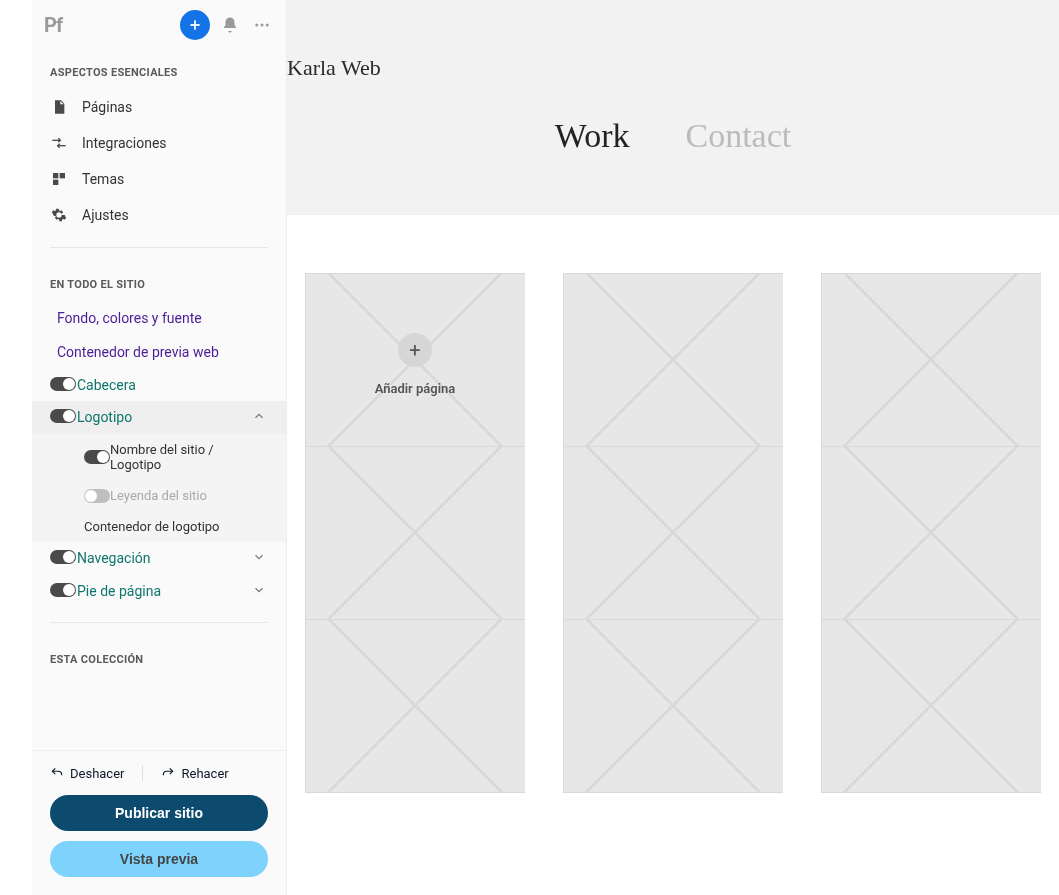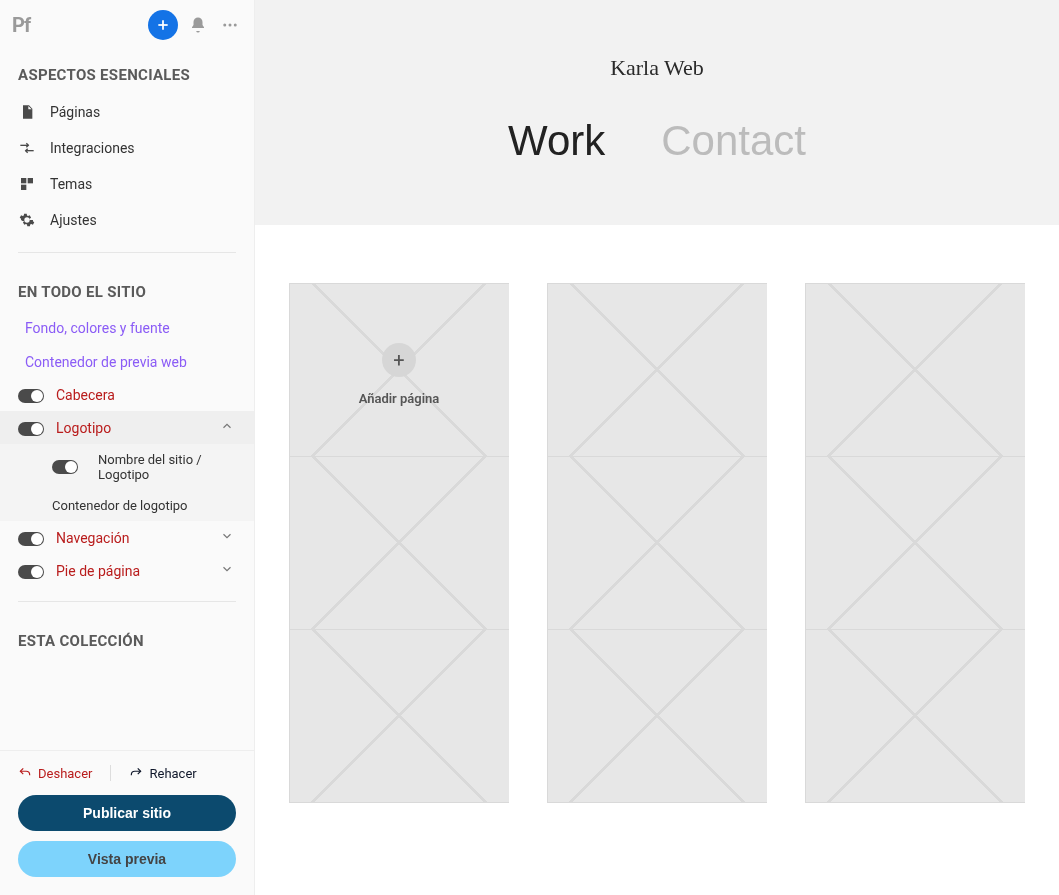--- a/index.html
+++ b/index.html
@@ -1,66 +1,66 @@
 <!DOCTYPE html>
 <html><head>
 <meta charset="utf-8">
 <style>
 * { box-sizing: border-box; margin: 0; padding: 0; }
 html, body { height: 100%; font-family: -apple-system, BlinkMacSystemFont, "Segoe UI", Roboto, Helvetica, Arial, sans-serif; }
 body { display: flex; width: 1059px; height: 895px; overflow: hidden; background: #fff; }
 
 
-.sidebar { width: 255px; height: 100%; background: #fafafa; display: flex; flex-direction: column; border-right: 1px solid #eee; }
+.sidebar { width: 255px; height: 100%; background: #fafafa; display: flex; flex-direction: column; border-right: 1px solid #eee; margin-left: 32px; }
 .sb-top { height: 50px; display: flex; align-items: center; padding: 0 12px; gap: 8px; }
 .logo { font-weight: 700; color: #9a9a9a; font-size: 20px; letter-spacing: -1px; flex: 0 0 auto; }
 .spacer { flex: 1; }
 .add-btn { width: 30px; height: 30px; border-radius: 50%; background: #1473e6; color: #fff; display: flex; align-items: center; justify-content: center; font-size: 18px; font-weight: 700; cursor: pointer; }
 .bell-icon, .more-icon { color: #9a9a9a; display: flex; align-items: center; justify-content: center; width: 24px; height: 24px; cursor: pointer; }
 .sb-scroll { flex: 1; overflow-y: auto; position: relative; }
 .sb-scroll::-webkit-scrollbar { width: 14px; }
 .sb-scroll::-webkit-scrollbar-thumb { background: #c8c8c8; }
 .sb-scroll::-webkit-scrollbar-track { background: #f0f0f0; }
 
-.section-header { font-size: 15px; font-weight: 700; color: #5a5a5a; letter-spacing: 0.3px; padding: 16px 18px 10px; }
+.section-header { font-size: 11px; font-weight: 700; color: #5a5a5a; letter-spacing: 0.3px; padding: 16px 18px 10px; }
 .nav-item { display: flex; align-items: center; gap: 14px; padding: 9px 18px; font-size: 14px; color: #333; cursor: pointer; }
 .nav-item .icon { width: 18px; height: 18px; color: #4a4a4a; flex: 0 0 18px; display: flex; align-items: center; justify-content: center; }
-.plain-item { padding: 9px 25px; font-size: 14px; color: #8b5cf6; cursor: pointer; }
+.plain-item { padding: 9px 25px; font-size: 14px; color: #4c1d95; cursor: pointer; }
 .divider { height: 1px; background: #e6e6e6; margin: 14px 18px; }
 
-.toggle-row { display: flex; align-items: flex-end; gap: 12px; padding: 8px 18px; font-size: 14px; color: #b91c1c; cursor: pointer; position: relative; }
+.toggle-row { display: flex; align-items: flex-start; gap: 1px; padding: 8px 18px; font-size: 14px; color: #0f766e; cursor: pointer; position: relative; }
 .toggle-row.active-row { background: #efefef; }
 .toggle-row .label { flex: 1; white-space: nowrap; overflow: hidden; text-overflow: ellipsis; }
 .toggle-row .chev { color: #777; width: 16px; flex: 0 0 16px; }
 .sub-group { background: #f4f4f4; }
-.sub-row { display: flex; align-items: center; gap: 20px; padding: 8px 18px 8px 52px; font-size: 13px; color: #333; cursor: pointer; }
+.sub-row { display: flex; align-items: center; gap: 0; padding: 8px 18px 8px 52px; font-size: 13px; color: #333; cursor: pointer; }
 .sub-row.disabled .label { color: #aaa; }
 .sub-plain { padding: 8px 18px 8px 52px; font-size: 13px; color: #333; cursor: pointer; }
 
 .toggle { width: 26px; height: 14px; border-radius: 7px; background: #4a4a4a; position: relative; flex: 0 0 26px; }
 .toggle::after { content: ""; position: absolute; top: 1px; width: 12px; height: 12px; border-radius: 50%; background: #fff; transition: left .1s; }
 .toggle.on::after { left: 13px; }
 .toggle.off { background: #bfbfbf; }
 .toggle.off::after { left: 1px; }
 
 .sb-bottom { padding: 14px 18px 18px; background: #fafafa; border-top: 1px solid #eee; }
 .undo-redo { display: flex; align-items: center; gap: 18px; font-size: 13px; margin-bottom: 14px; }
-.ur-btn { display: flex; align-items: center; gap: 6px; color: #b91c1c; cursor: pointer; }
+.ur-btn { display: flex; align-items: center; gap: 6px; color: #0f172a; cursor: pointer; }
 .ur-btn.disabled { color: #0f172a; cursor: default; }
 .ur-sep { width: 1px; height: 16px; background: #ddd; }
 .btn { width: 100%; padding: 10px 0; border-radius: 18px; font-size: 14px; font-weight: 600; text-align: center; cursor: pointer; border: none; }
 .btn-primary { background: #0c4a6e; color: #fff; margin-bottom: 10px; }
 .btn-secondary { background: #7dd3fc; color: #444; }
 
 
 .canvas { flex: 1; height: 100%; overflow: auto; background: #fff; }
-.hero { background: #f2f2f2; padding: 55px 0 60px; text-align: center; }
+.hero { background: #f2f2f2; padding: 55px 0 60px; text-align: left; }
 .site-title { font-family: Georgia, "Times New Roman", serif; font-size: 22px; color: #2a2a2a; margin-bottom: 36px; }
 .navlinks { display: flex; justify-content: center; gap: 56px; }
-.navlinks a { font-family: Liberation Sans, sans-serif; font-size: 42px; text-decoration: none; }
+.navlinks a { font-family: Liberation Serif, serif; font-size: 34px; text-decoration: none; }
 .navlinks a.active { color: #222; }
 .navlinks a.inactive { color: #bcbcbc; }
 
 .grid { display: grid; grid-template-columns: repeat(3, 220px); gap: 38px; justify-content: center; padding: 58px 0 40px; }
 .tile { width: 220px; height: 520px; background: #e7e7e7; position: relative;
   background-image:
     linear-gradient(to right, #d9d9d9 1px, transparent 1px),
     linear-gradient(to bottom, #d9d9d9 1px, transparent 1px),
     linear-gradient(45deg, transparent 49.5%, #d9d9d9 49.5%, #d9d9d9 50.5%, transparent 50.5%),
     linear-gradient(-45deg, transparent 49.5%, #d9d9d9 49.5%, #d9d9d9 50.5%, transparent 50.5%);
@@ -157,20 +157,24 @@
         <svg width="14" height="14" viewBox="0 0 24 24" fill="none" stroke="currentColor" stroke-width="2">
             <polyline points="6 15 12 9 18 15"></polyline>
           </svg>
       </span>
     </div>
     <div class="sub-group">
       <div class="sub-row">
         <span class="toggle on"></span>
         <span class="label">Nombre del sitio / Logotipo</span>
       </div>
+      <div class="sub-row disabled">
+        <span class="toggle off"></span>
+        <span class="label">Leyenda del sitio</span>
+      </div>
       <div class="sub-plain">Contenedor de logotipo</div>
     </div>
 
     <div class="toggle-row">
       <span class="toggle on"></span>
       <span class="label">Navegación</span>
       <span class="chev">
         <svg width="14" height="14" viewBox="0 0 24 24" fill="none" stroke="currentColor" stroke-width="2">
             <polyline points="6 9 12 15 18 9"></polyline>
           </svg>

